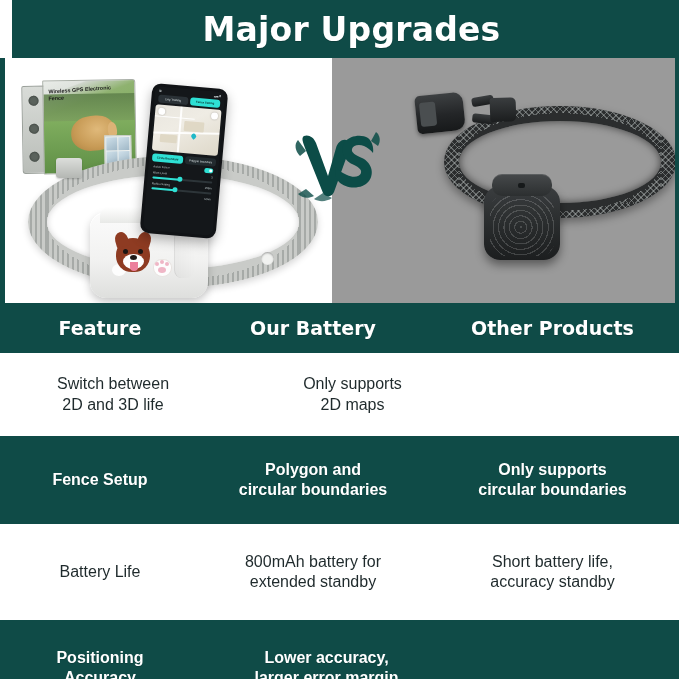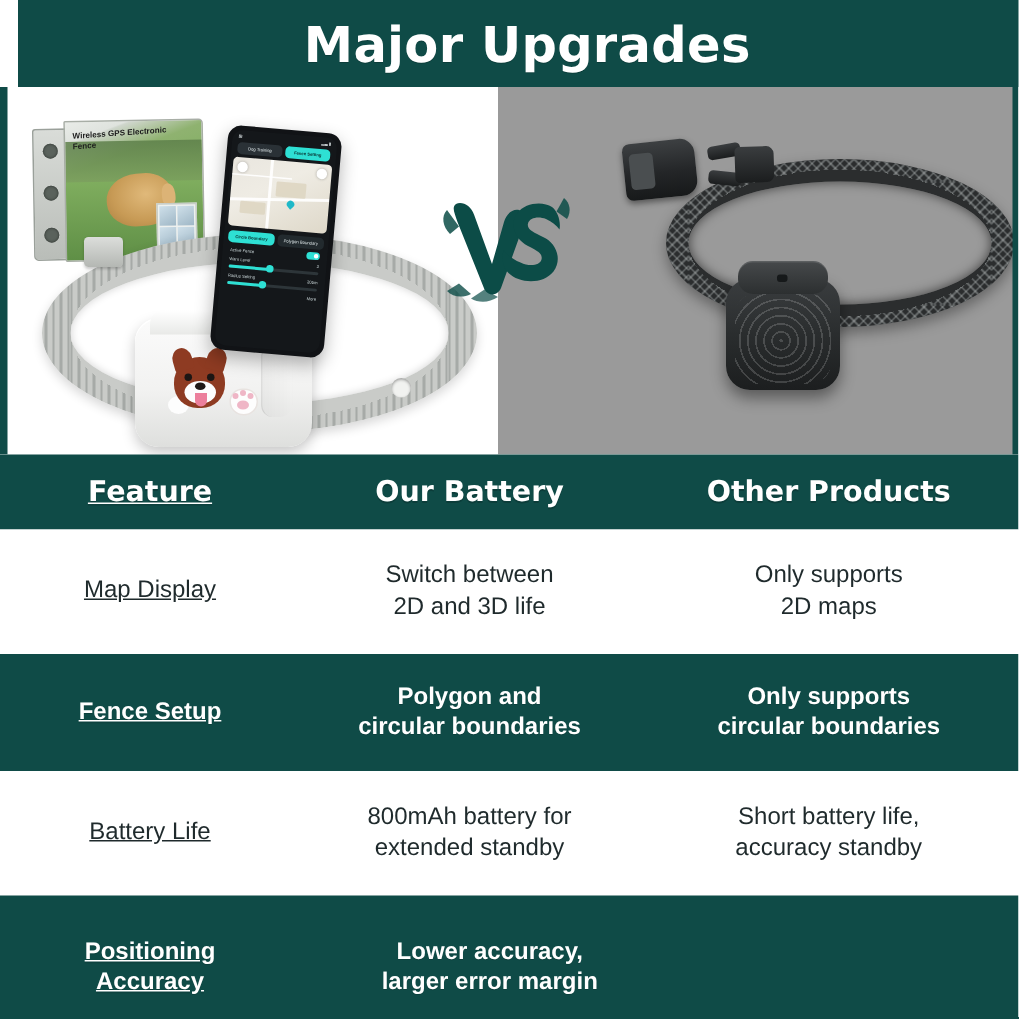--- a/index.html
+++ b/index.html
@@ -502,32 +502,32 @@
   .trow {
     display: flex;
     align-items: center;
     width: 679px;
     box-sizing: border-box;
   }
   .trow.head   { height: 50px;  background:#0f4b47; }
   .trow.light  { background:#ffffff; }
   .trow.dark   { background:#0f4b47; }
   .trow.r1 { height: 83px; }
-  .trow.r2 { height: 78px; }
-  .trow.r3 { height: 83px; }
+  .trow.r2 { height: 88px; }
+  .trow.r3 { height: 96px; }
   .trow.r4 { height: 96px; }
 
   .cell {
     text-align: center;
     line-height: 1.28;
     padding: 0 6px;
     box-sizing: border-box;
     white-space: pre-line;
   }
-  .cell.c1 { width: 200px; text-decoration: underline; }
+  .cell.c1 { width: 200px; }
   .cell.c2 { width: 226px; }
   .cell.c3 { width: 253px; }
 
   .trow.head .cell {
     color:#ffffff;
     font-size: 19px;
     font-weight: 700;
     font-family: "DejaVu Sans", sans-serif;
     text-shadow: 0 1px 0 rgba(0,0,0,.18);
   }
@@ -683,21 +683,20 @@
 
 <div class="table">
 
   <div class="trow head">
     <div class="cell c1">Feature</div>
     <div class="cell c2">Our Battery</div>
     <div class="cell c3">Other Products</div>
   </div>
 
   <div class="trow light r1">
-    <div class="cell c1">Map Display</div>
     <div class="cell c2">Switch between
 2D and 3D life</div>
     <div class="cell c3">Only supports
 2D maps</div>
   </div>
 
   <div class="trow dark r2">
     <div class="cell c1">Fence Setup</div>
     <div class="cell c2">Polygon and
 circular boundaries</div>

